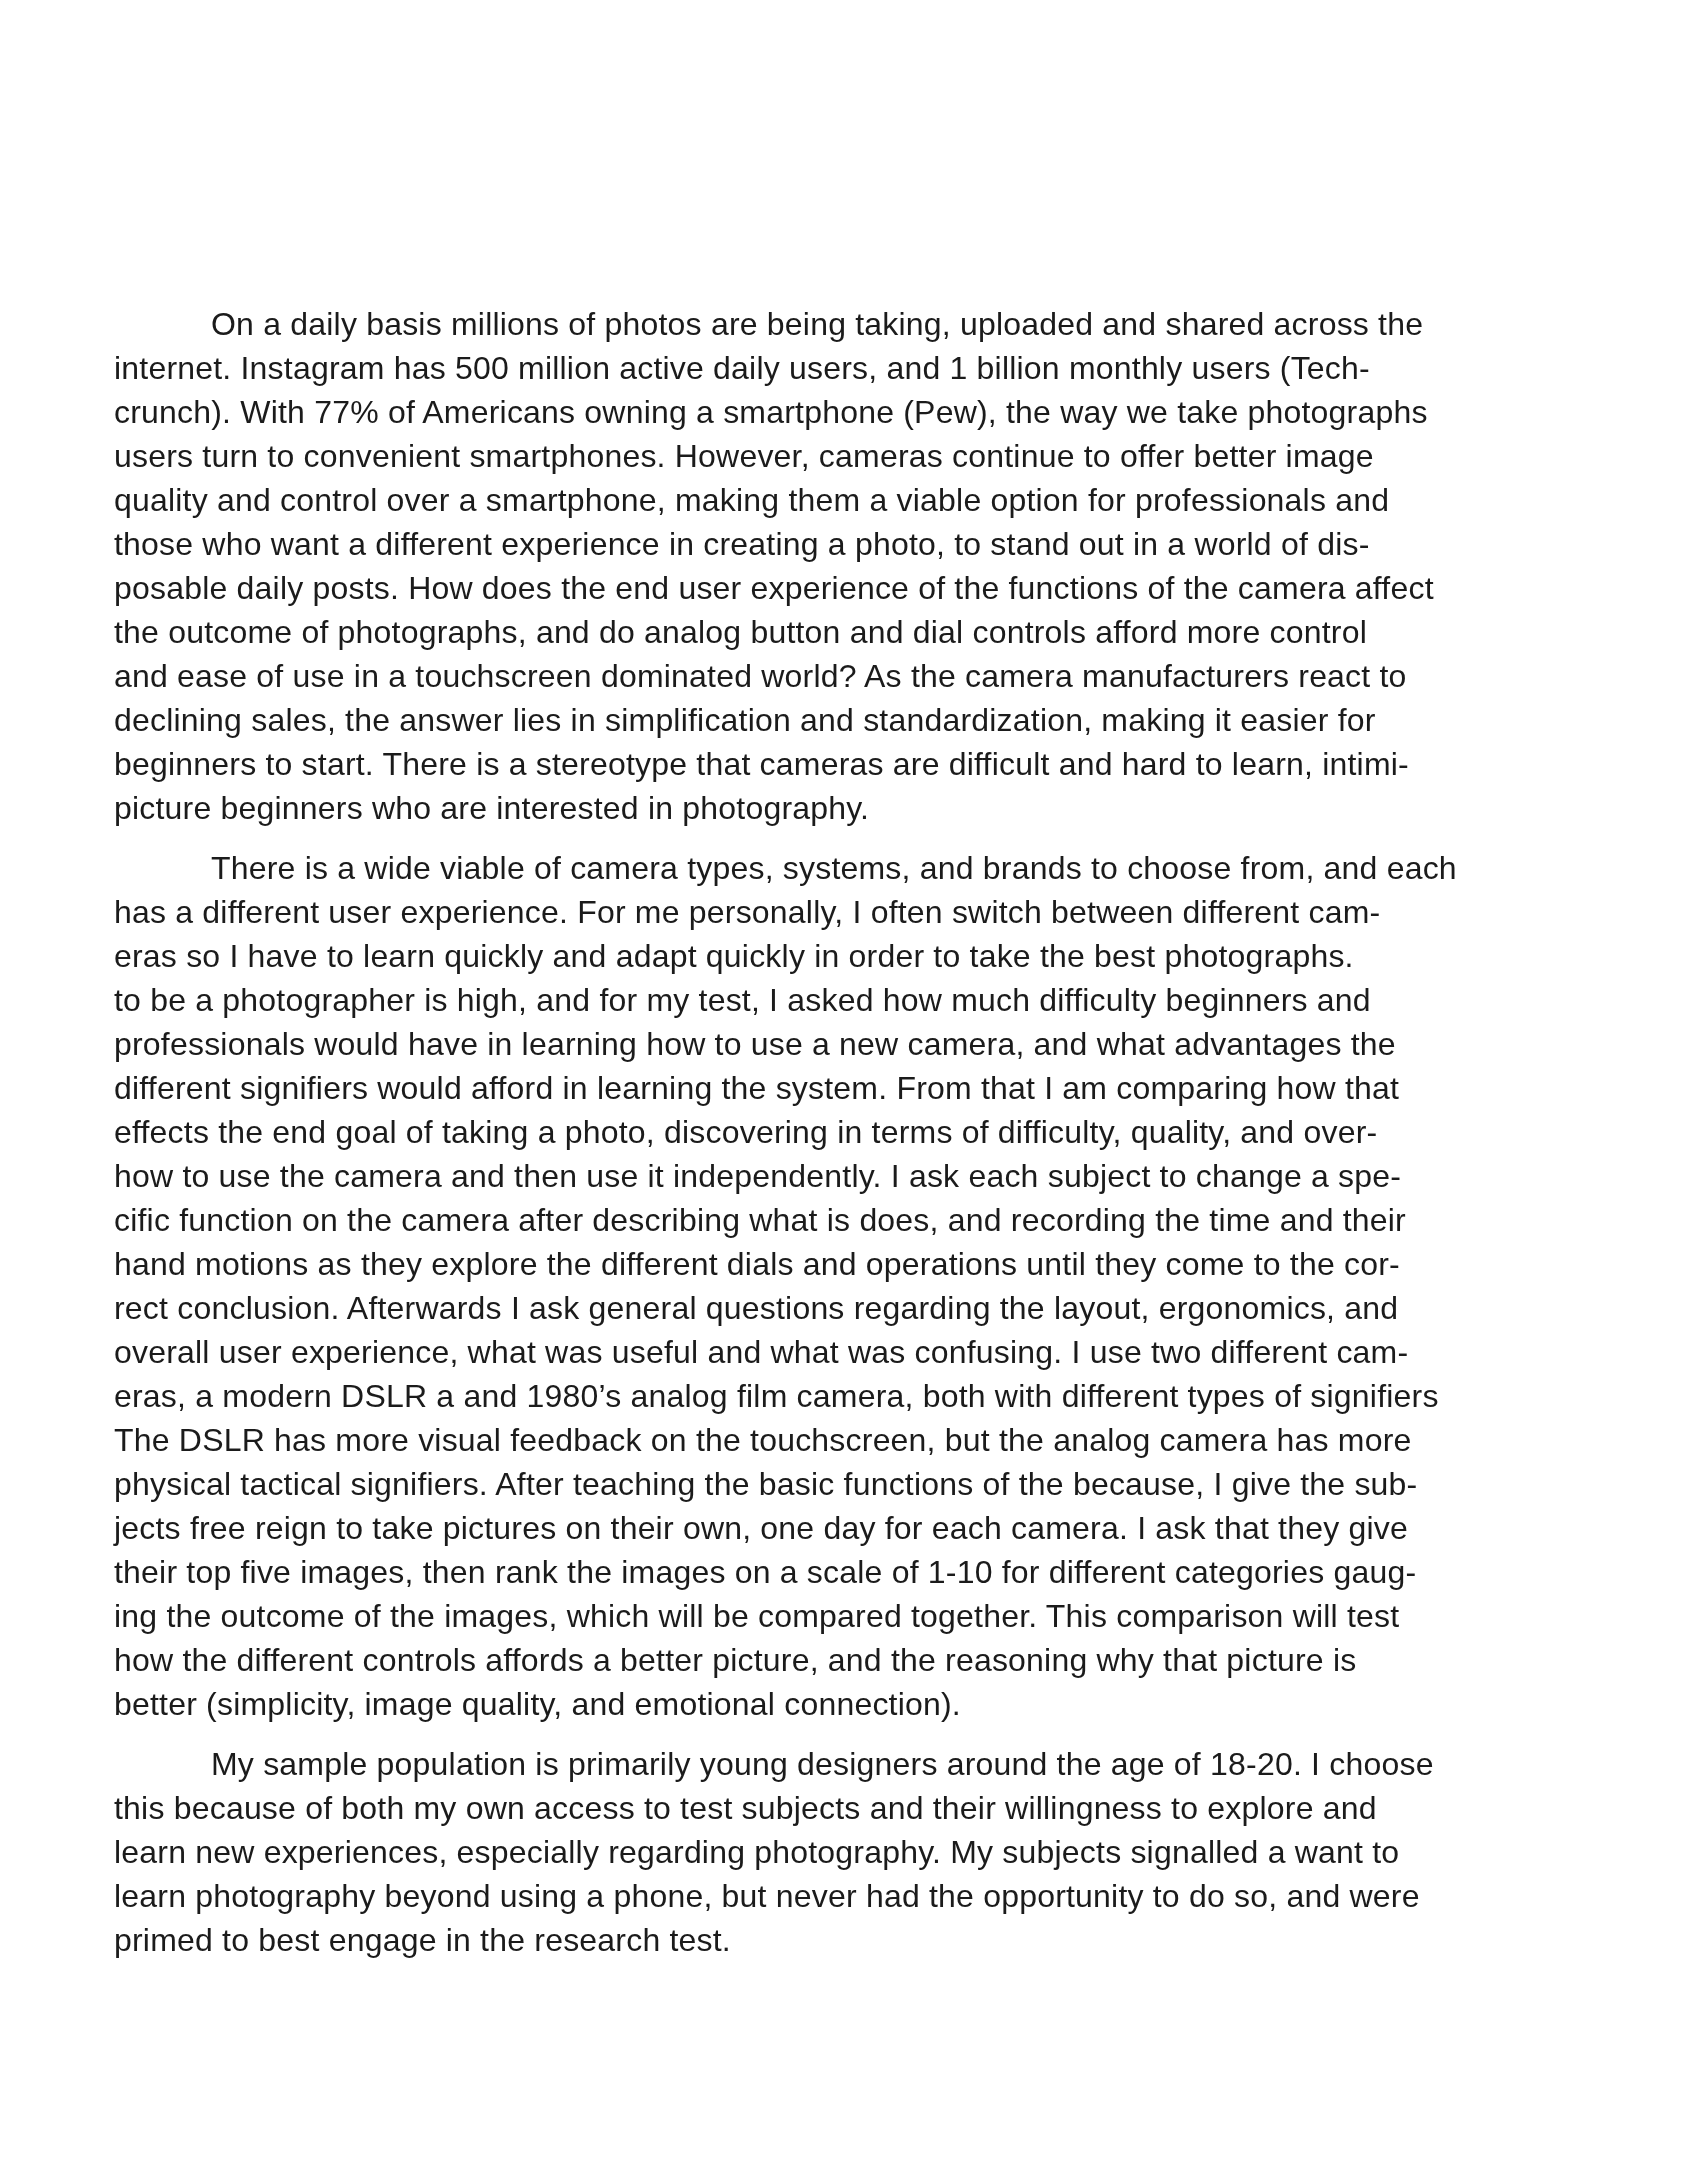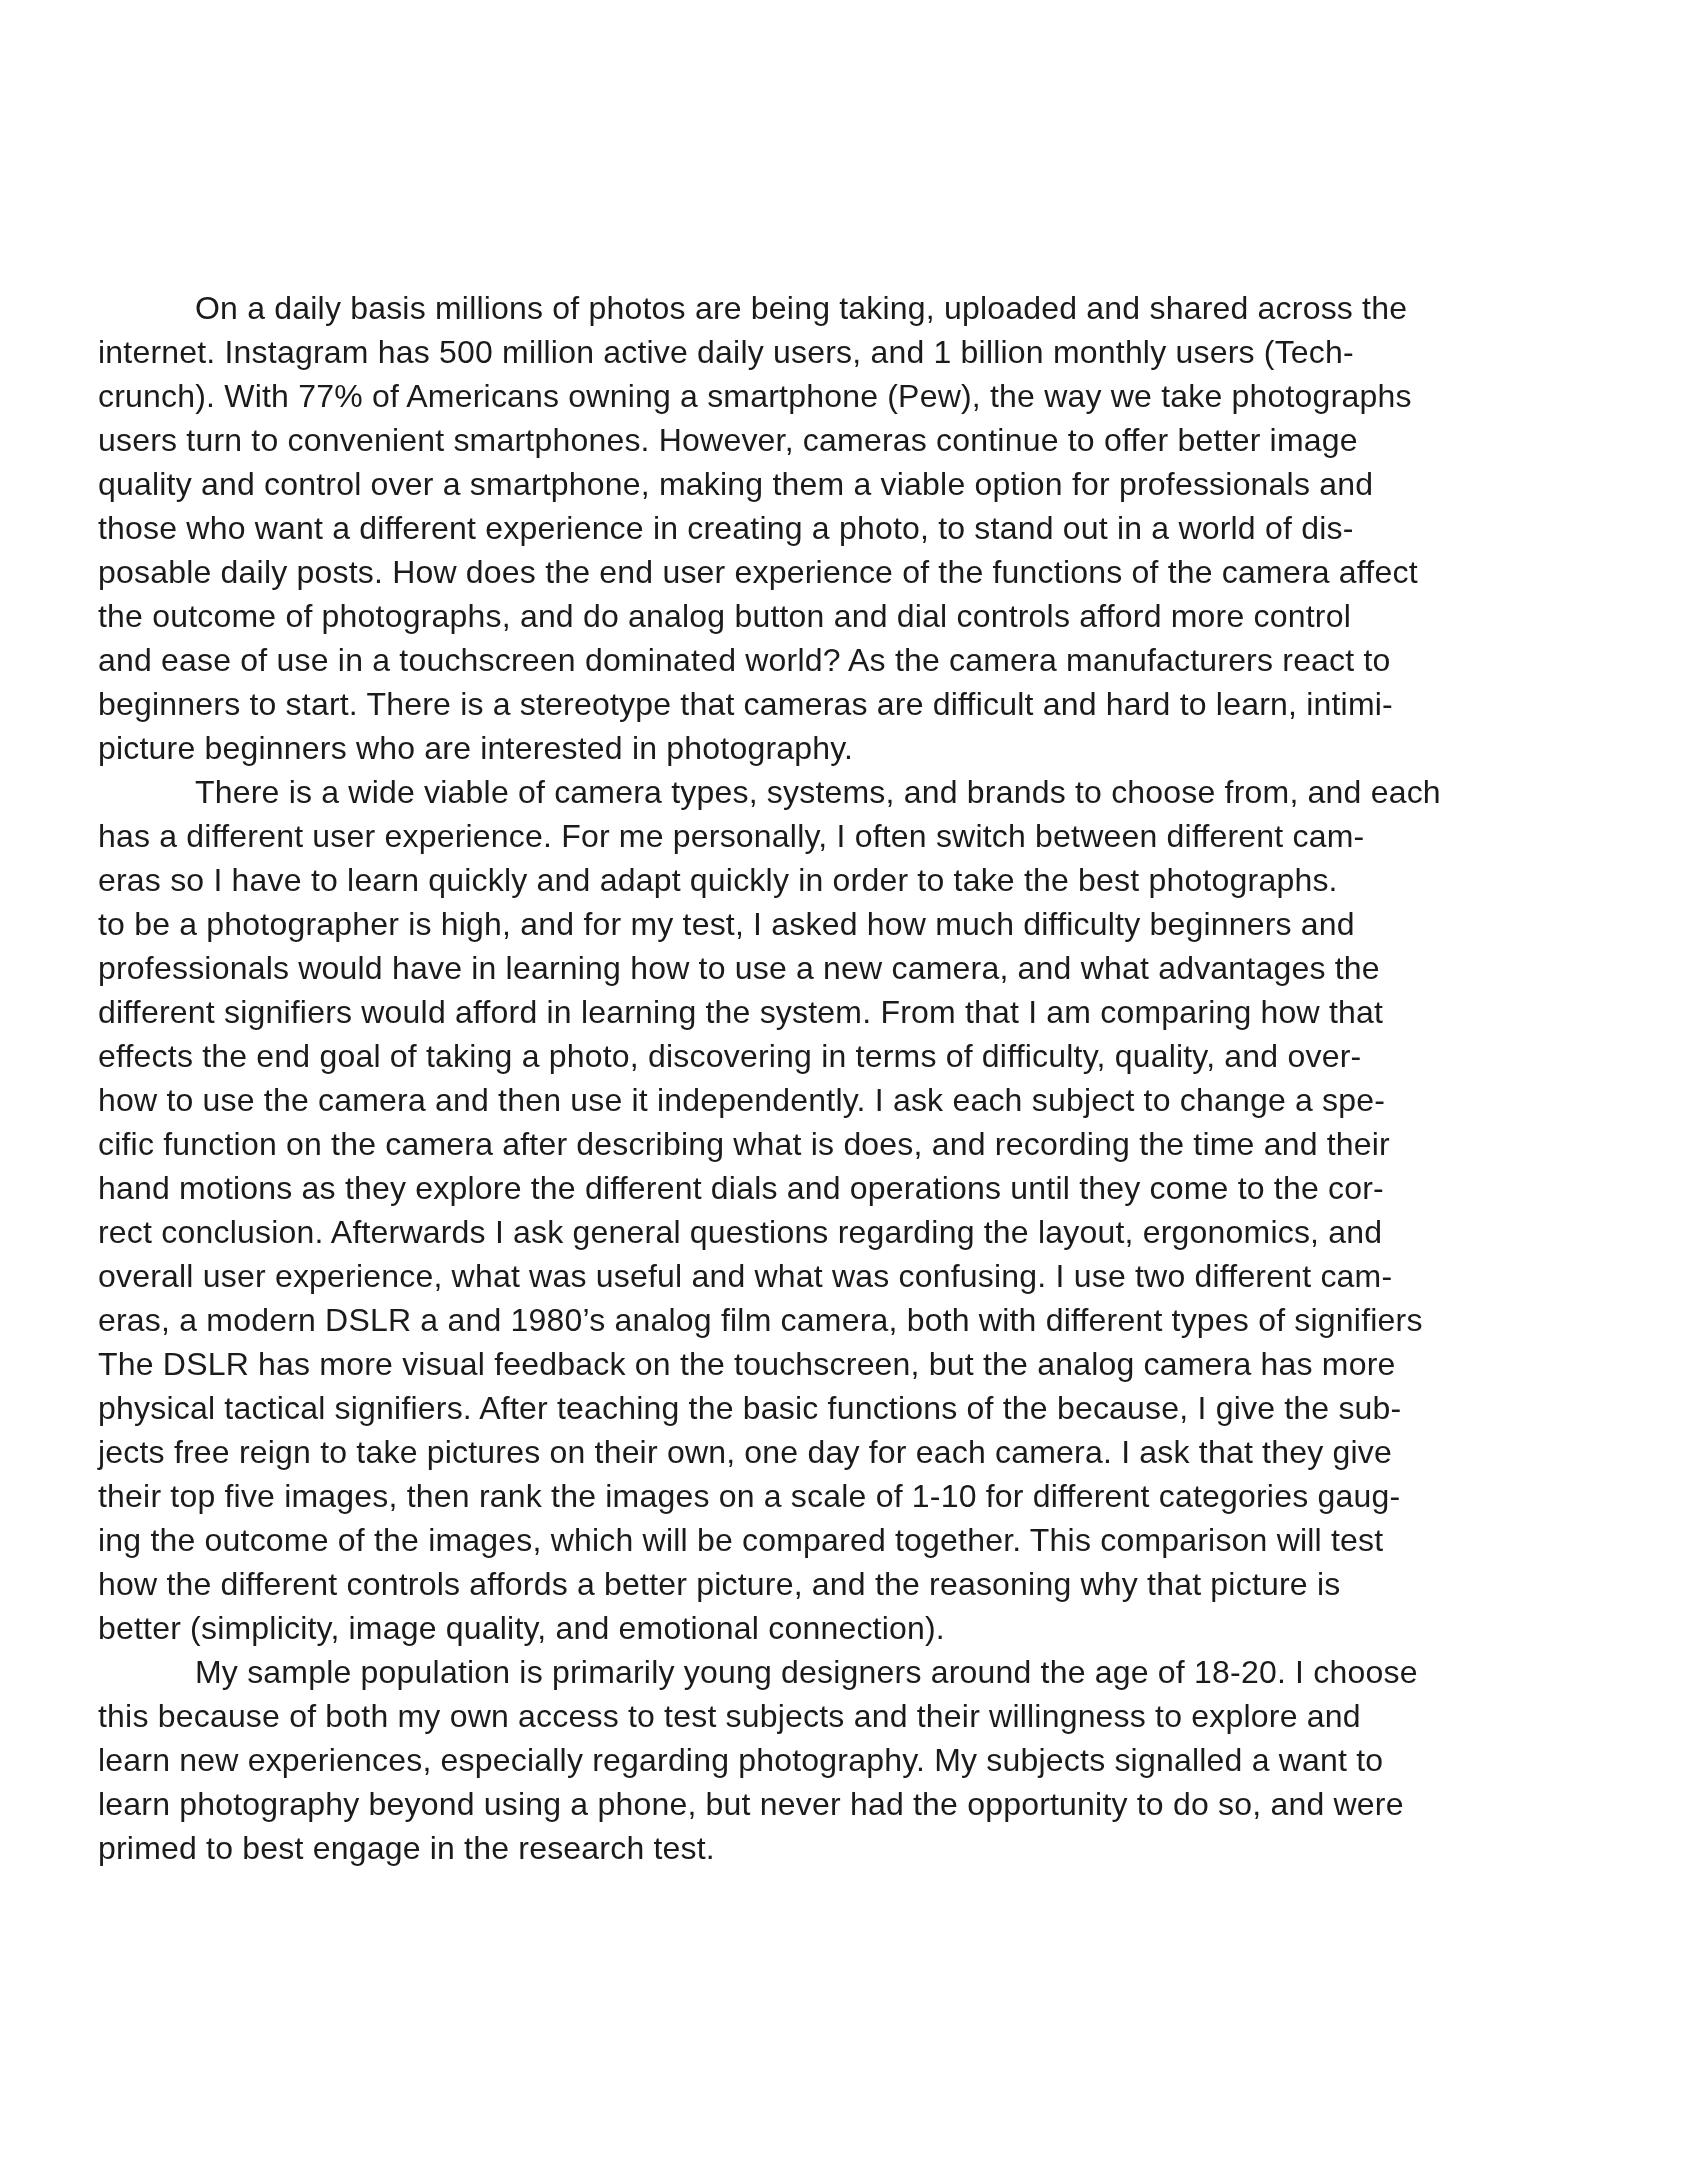--- a/index.html
+++ b/index.html
@@ -34,21 +34,21 @@
     position: absolute;
     left: 98px;
     top: 286px;
     width: 1527px;
     color: var(--body-color, #1b1b1b);
     font-size: 32px;
     line-height: 44px;
     font-weight: 400;
   }
   .paragraph {
-    margin: 0;
+    margin: 16px;
     padding: 0;
   }
   .text-line {
     display: block;
     white-space: nowrap;
     letter-spacing: 0.2px;
   }
   .text-line.first {
     text-indent: 97px;
   }
@@ -61,20 +61,21 @@
       <p class="paragraph">
         <span class="text-line first">On a daily basis millions of photos are being taking, uploaded and shared across the</span>
         <span class="text-line">internet. Instagram has 500 million active daily users, and 1 billion monthly users (Tech-</span>
         <span class="text-line">crunch). With 77% of Americans owning a smartphone (Pew), the way we take photographs</span>
         <span class="text-line">users turn to convenient smartphones. However, cameras continue to offer better image</span>
         <span class="text-line">quality and control over a smartphone, making them a viable option for professionals and</span>
         <span class="text-line">those who want a different experience in creating a photo, to stand out in a world of dis-</span>
         <span class="text-line">posable daily posts. How does the end user experience of the functions of the camera affect</span>
         <span class="text-line">the outcome of photographs, and do analog button and dial controls afford more control</span>
         <span class="text-line">and ease of use in a touchscreen dominated world? As the camera manufacturers react to</span>
+        <span class="text-line">declining sales, the answer lies in simplification and standardization, making it easier for</span>
         <span class="text-line">beginners to start. There is a stereotype that cameras are difficult and hard to learn, intimi-</span>
         <span class="text-line">picture beginners who are interested in photography.</span>
       </p>
       <p class="paragraph">
         <span class="text-line first">There is a wide viable of camera types, systems, and brands to choose from, and each</span>
         <span class="text-line">has a different user experience. For me personally, I often switch between different cam-</span>
         <span class="text-line">eras so I have to learn quickly and adapt quickly in order to take the best photographs.</span>
         <span class="text-line">to be a photographer is high, and for my test, I asked how much difficulty beginners and</span>
         <span class="text-line">professionals would have in learning how to use a new camera, and what advantages the</span>
         <span class="text-line">different signifiers would afford in learning the system. From that I am comparing how that</span>

